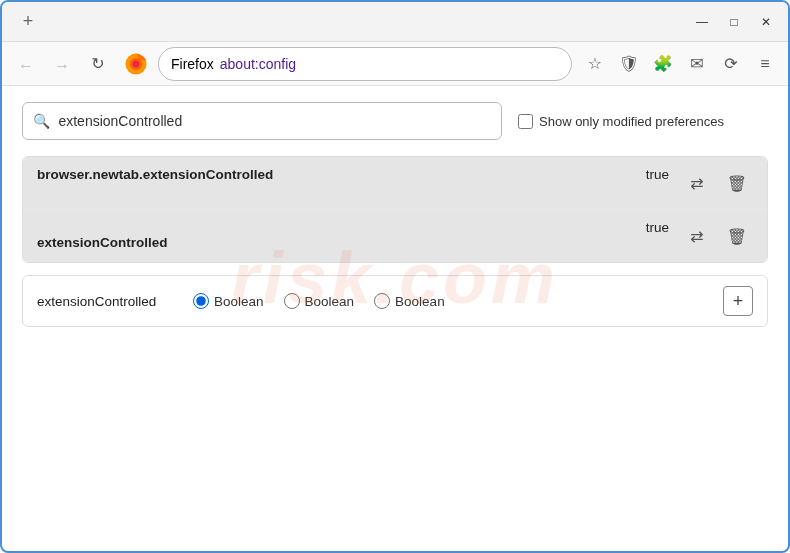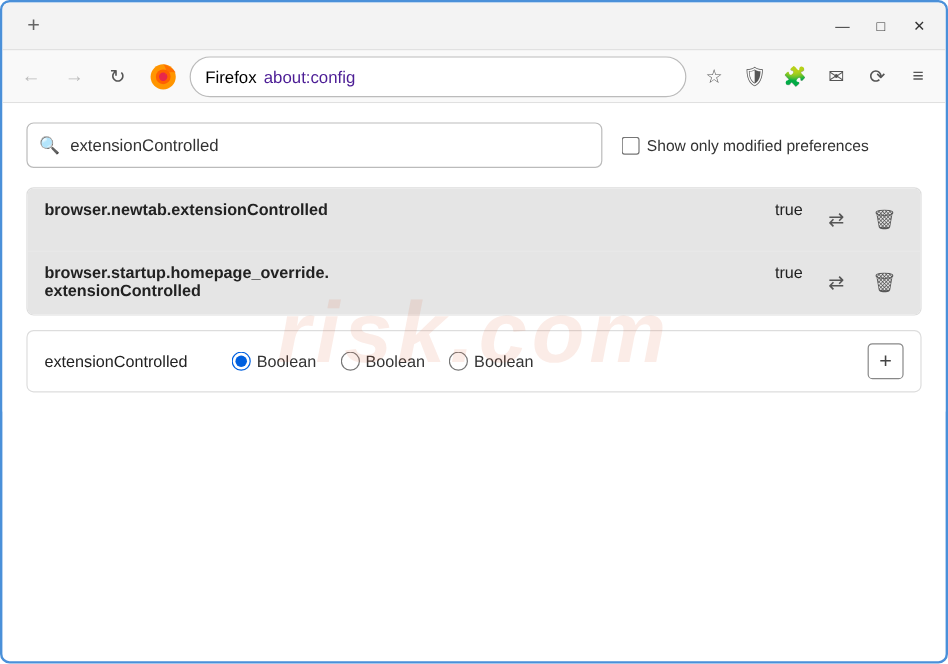--- a/index.html
+++ b/index.html
@@ -376,21 +376,21 @@
           <span>⇄</span>
         </button>
         <button class="action-btn">
           <span>🗑</span>
         </button>
       </div>
     </div>
 
     <div class="result-row">
       <span class="result-name">
-        <span>browser.startup.homepage_override.</span><br>
+        <br>
         <span>extensionControlled</span>
       </span>
       <span class="result-value">true</span>
       <div class="result-actions">
         <button class="action-btn">
           <span>⇄</span>
         </button>
         <button class="action-btn">
           <span>🗑</span>
         </button>

